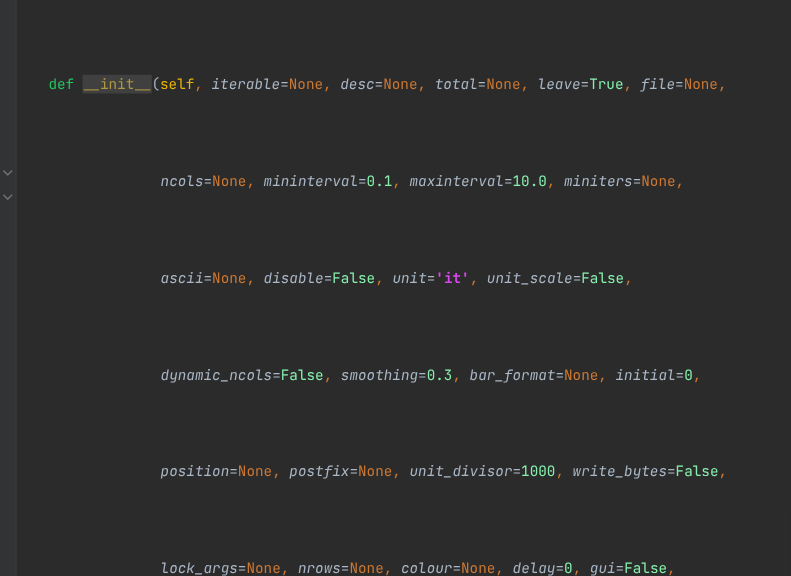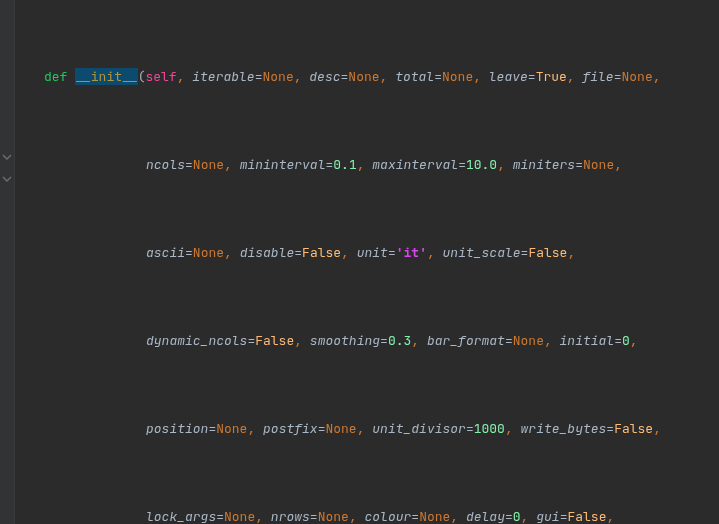--- a/index.html
+++ b/index.html
@@ -39,26 +39,26 @@
     color: #a9b7c6;
     line-height: 22px;
     white-space: pre;
   }
   .line {
     height: 22px;
   }
   .indent1 { display:inline-block; width: 30px; }
   .indent-align { display:inline-block; width: 132px; }
   .kw { color: #22c55e; }
-  .fn { color: #b09742; background: #0c4a6e; }
-  .self { color: #ec4899; margin-top: 48px; }
+  .fn { color: #b09742; background: #404040; }
+  .self { color: #eab308; margin-top: 48px; }
   .param { color: #a9b7c6; font-style: italic; }
   .eq { color: #a9b7c6; }
   .none { color: #cc7832; text-align: right; }
-  .btrue { color: #fdba74; }
+  .btrue { color: #86efac; }
   .num { color: #86efac; }
   .str { color: #d946ef; font-weight: bold; }
   .punc { color: #cc7832; }
   .plain { color: #a9b7c6; }
 </style>
 </head>
 <body>
 
 <div class="gutter">
   <div class="gutter-icon" style="top:152px">

